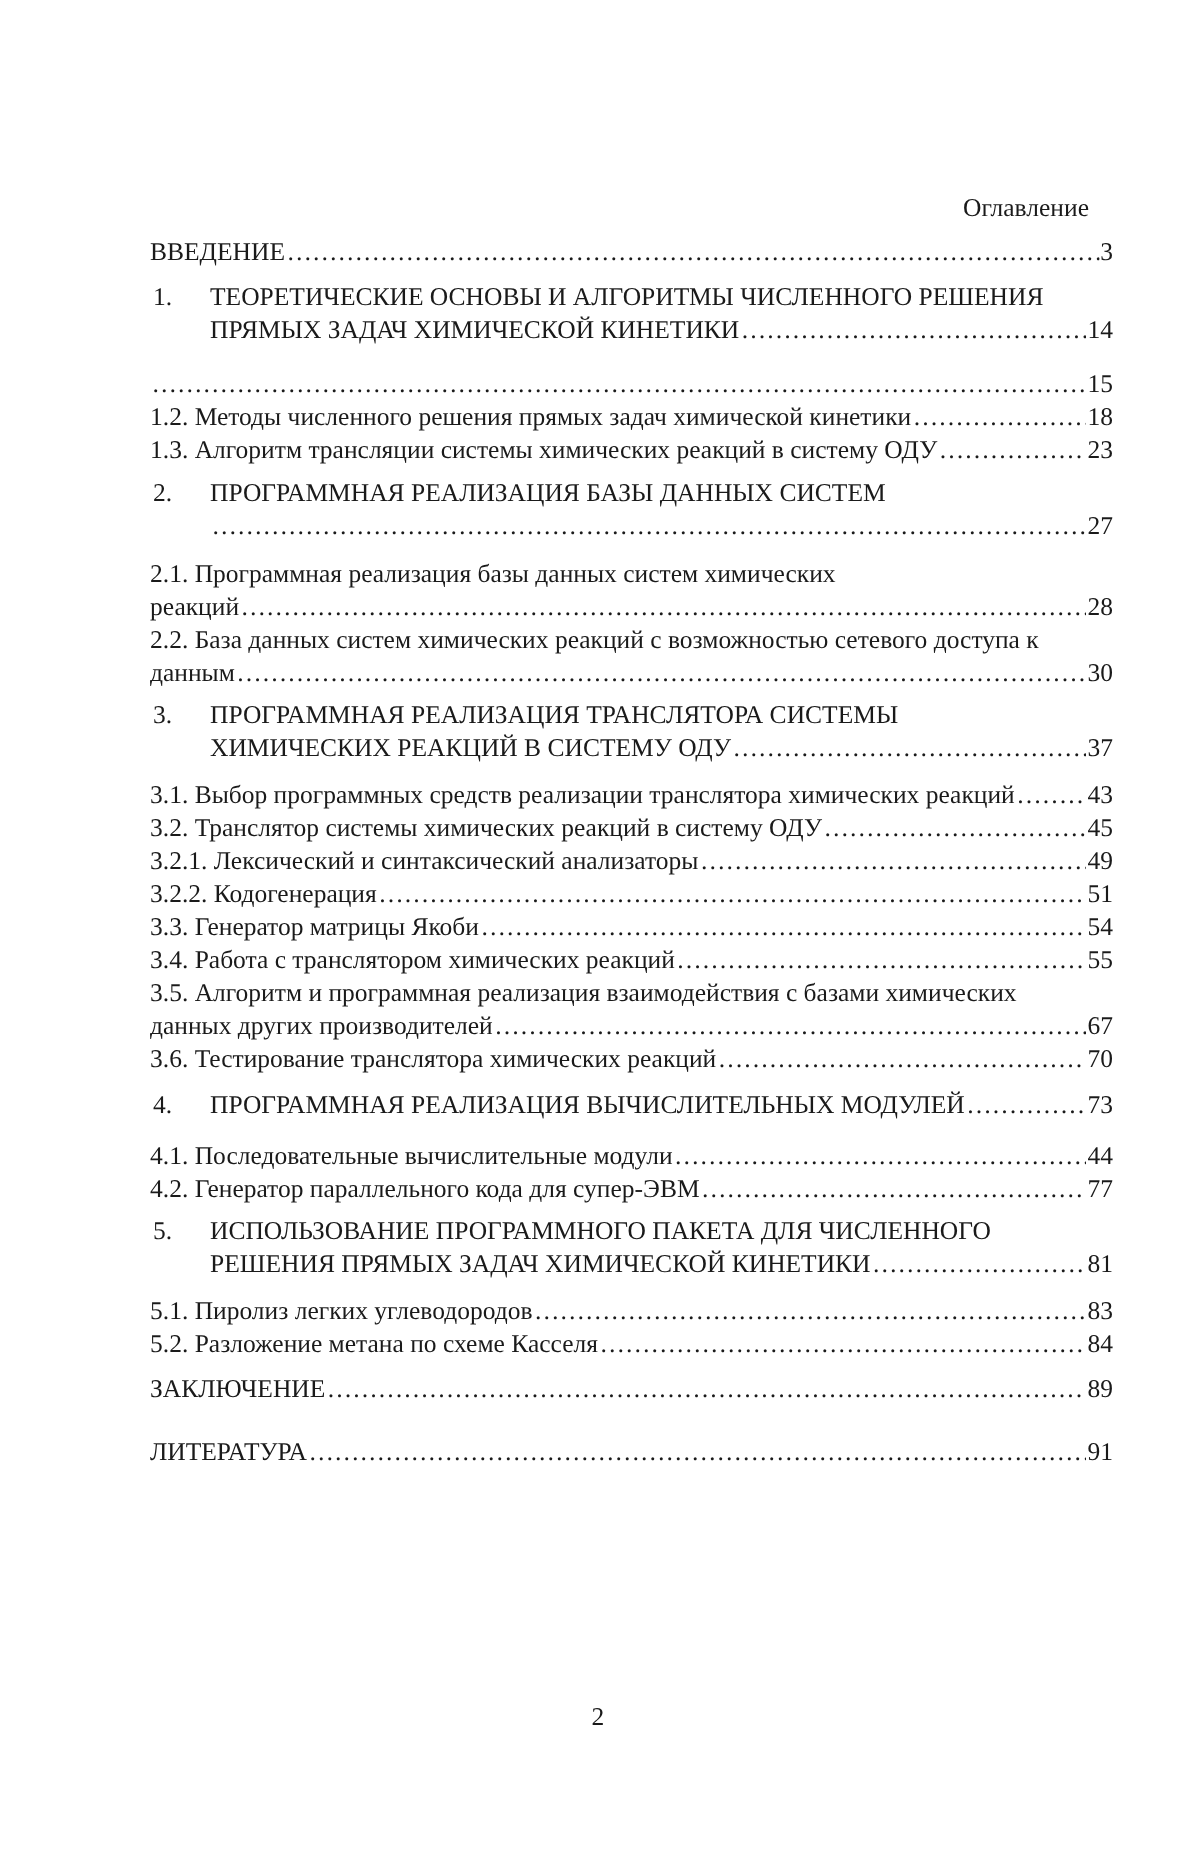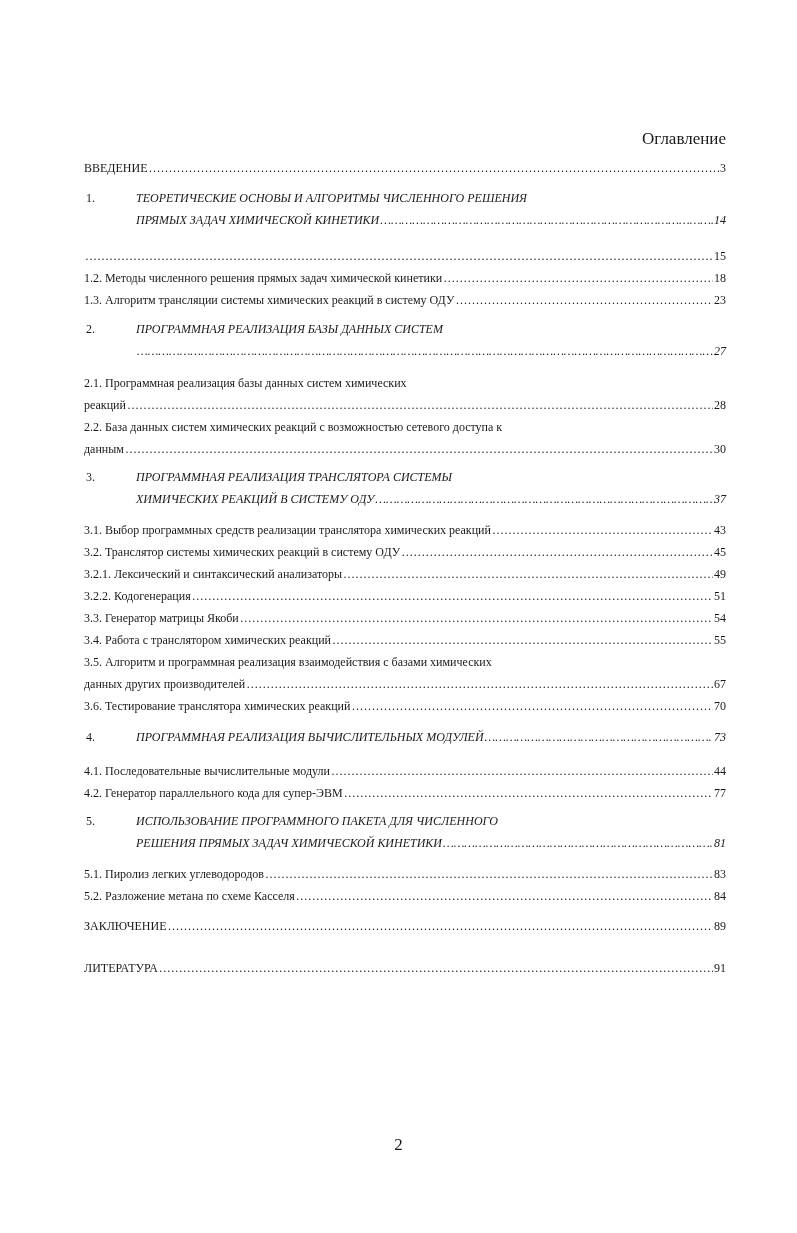--- a/index.html
+++ b/index.html
@@ -6,33 +6,33 @@
   body {
     width: 797px; height: 1233px; position: relative; overflow: hidden;
     font-family: "Liberation Serif", "DejaVu Serif", serif;
     color: #1a1a1a;
   }
   .page { position: absolute; left: 84px; top: 0; width: 642px; }
   .toc-title {
     position: absolute; top: 128px; left: 0; width: 642px;
     text-align: right; font-size: 17px; line-height: 22px;
   }
-  .entry { position: absolute; left: 0; width: 642px; font-size: 12px; line-height: 22px; justify-content: space-between; }
+  .entry { position: absolute; left: 16px; width: 642px; font-size: 17px; line-height: 22px; justify-content: space-between; }
   .line { display: flex; align-items: baseline; white-space: nowrap; }
   .line .txt { flex: 0 0 auto; }
   .line .dots {
     flex: 1 1 auto; overflow: hidden; white-space: nowrap; margin: 0 1px;
   }
   .line .dots::after {
     content: "……………………………………………………………………………………………………………………………………………………………………………………";
     letter-spacing: 0;
   }
   .line .pg { flex: 0 0 auto; }
   .chap .num { position: absolute; left: 2px; }
-  .chap .body { margin-left: 52px; font-style: italic; }
+  .chap .body { margin-left: 40px; }
   .chap .plain { white-space: nowrap; }
   .sub .plain { white-space: nowrap; }
   .page-number {
     position: absolute; top: 1135px; left: 0; width: 797px; text-align: center;
     font-size: 17px;
   }
 </style>
 </head>
 <body>
 

